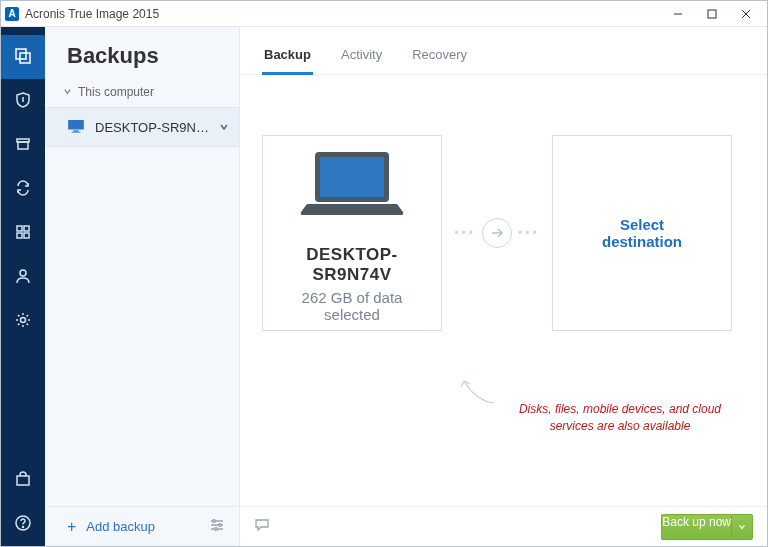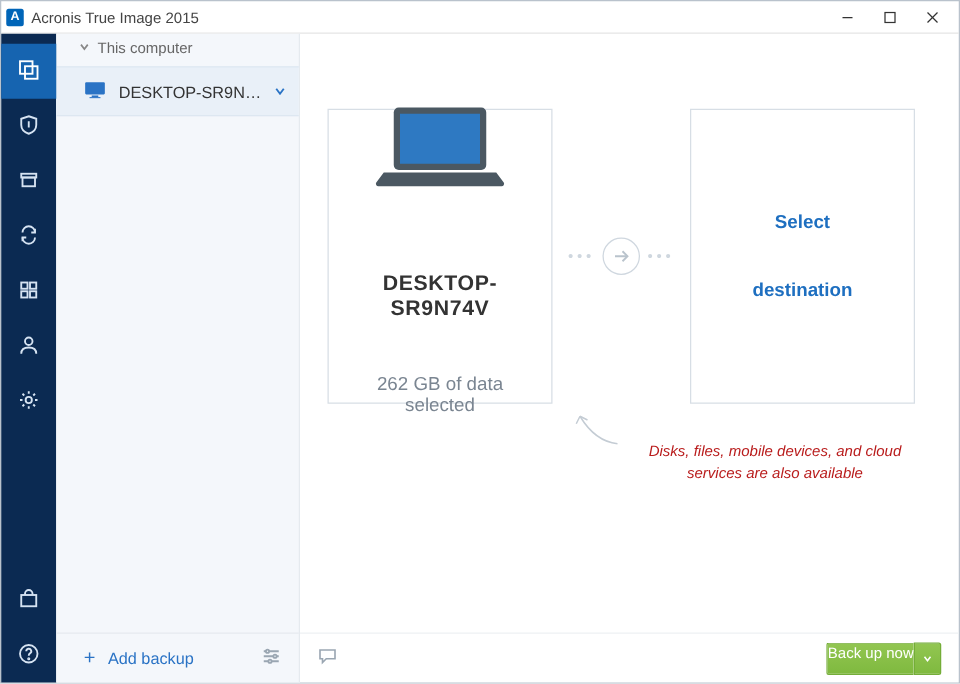--- a/index.html
+++ b/index.html
@@ -31,21 +31,21 @@
   .addbar .plus { font-size:16px; line-height:1; }
   .settingsbtn { margin-left:auto; color:#9aa6b2; }
   
   .main { flex:1; display:flex; flex-direction:column; min-width:0; }
   .tabs { height:48px; display:flex; align-items:flex-end; gap:26px; padding:0 22px 0 22px; border-bottom:1px solid #eef1f4; font-size:13px; }
   .tab { padding:0 2px 12px 2px; color:#7a8591; position:relative; }
   .tab.active { color:#333; font-weight:600; }
   .tab.active::after { content:""; position:absolute; left:0; right:0; bottom:-1px; height:3px; background:#1e7fd6; }
   .content { flex:1; position:relative; }
   .cards { position:absolute; left:22px; top:60px; display:flex; align-items:center; }
-  .card { width:180px; height:236px; border:1px solid #d7dee5; display:flex; flex-direction:column; align-items:center; justify-content:center; text-align:center; padding:10px;gap:38px; }
+  .card { width:180px; height:196px; border:1px solid #d7dee5; display:flex; flex-direction:column; align-items:center; justify-content:center; text-align:center; padding:10px; }
   .card.dest { color:#1e6fc0; font-weight:600; font-size:15px; }
   .srcname { font-size:17px; font-weight:600; color:#333; margin-top:18px; letter-spacing:0.5px;}
   .srcsub  { font-size:15px; color:#7a8591; margin-top:4px; }
   .arrowwrap { width:110px; display:flex; align-items:center; justify-content:center; gap:6px; color:#cfd7df; }
   .dots { letter-spacing:3px; font-size:12px; color:#cfd7df; }
   .circ { width:30px; height:30px; border:1px solid #cfd7df; border-radius:50%; display:flex; align-items:center; justify-content:center; }
   .hint { position:absolute; left:260px; top:326px; width:240px; color:#b91c1c; font-style:italic; font-size:12px; text-align:center; line-height:1.4; }
   .hint svg { position:absolute; left:-44px; top:-26px; }
   
   .footer { height:40px; border-top:1px solid #eef1f4; display:flex; align-items:center; padding:0 14px; }
@@ -159,20 +159,21 @@
           <svg width="18" height="18" viewBox="0 0 18 18" fill="none" stroke="currentColor" stroke-width="1.5">
               <circle cx="9" cy="9" r="7"></circle>
               <path d="M7 7a2 2 0 1 1 3 1.7c-.8.5-1 1-1 1.8"></path>
               <circle cx="9" cy="13" r="0.5" fill="currentColor"></circle>
             </svg>
         </span>
       </div>
     </div>
 
     <div class="sidebar">
+      <h1>Backups</h1>
       <div class="grouphdr">
         <span>
           <svg width="9" height="9" viewBox="0 0 10 10">
               <path d="M2 3 L5 7 L8 3" fill="none" stroke="#888" stroke-width="1.5"></path>
             </svg>
         </span>
         <span>This computer</span>
       </div>
       <div class="bkitem">
         <span>
@@ -202,20 +203,25 @@
                 <circle cx="5" cy="3" r="1.3" fill="#f4f7fb"></circle>
                 <circle cx="11" cy="7" r="1.3" fill="#f4f7fb"></circle>
                 <circle cx="7" cy="11" r="1.3" fill="#f4f7fb"></circle>
               </svg>
           </span>
         </span>
       </div>
     </div>
 
     <div class="main">
+      <div class="tabs">
+        <div class="tab active">Backup</div>
+        <div class="tab">Activity</div>
+        <div class="tab">Recovery</div>
+      </div>
 
       <div class="content">
         <div class="cards">
 
           <div class="card">
             <span>
               <svg width="110" height="80" viewBox="0 0 110 80">
                 <rect x="18" y="8" width="74" height="50" rx="4" fill="#4b5862"></rect>
                 <rect x="23" y="13" width="64" height="40" fill="#2e79c2"></rect>
                 <path d="M10 60 h90 l6 8 a2 2 0 0 1 -2 3 H6 a2 2 0 0 1 -2 -3 Z" fill="#4b5862"></path>

